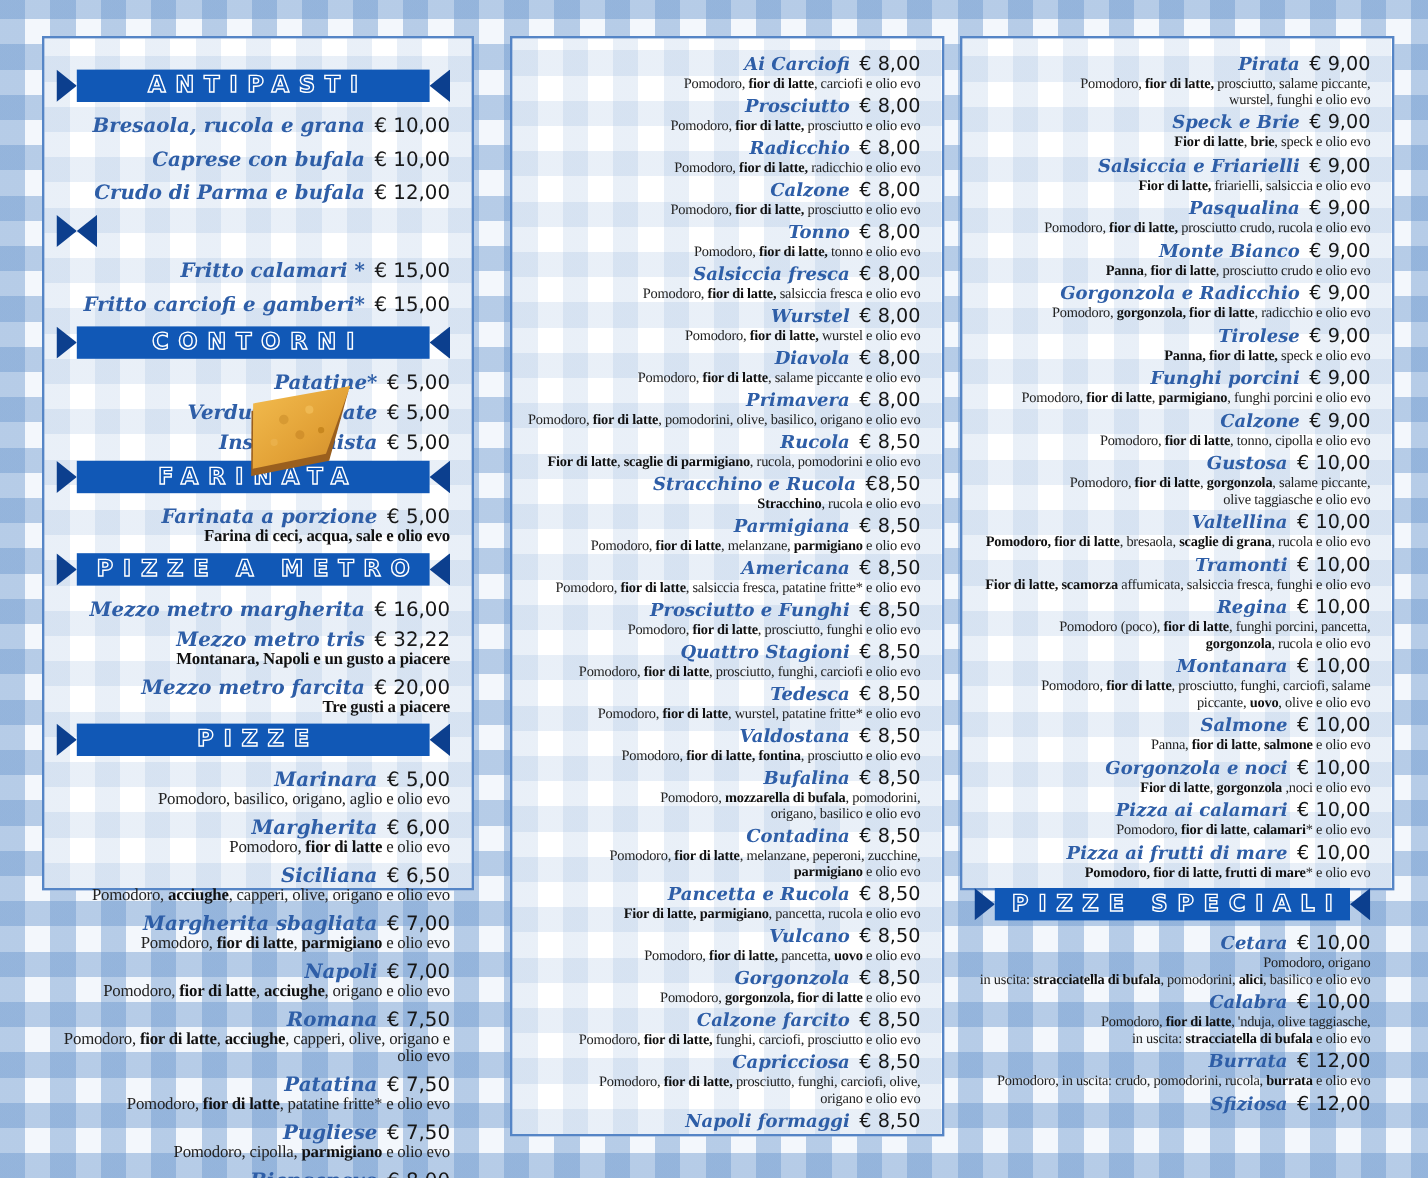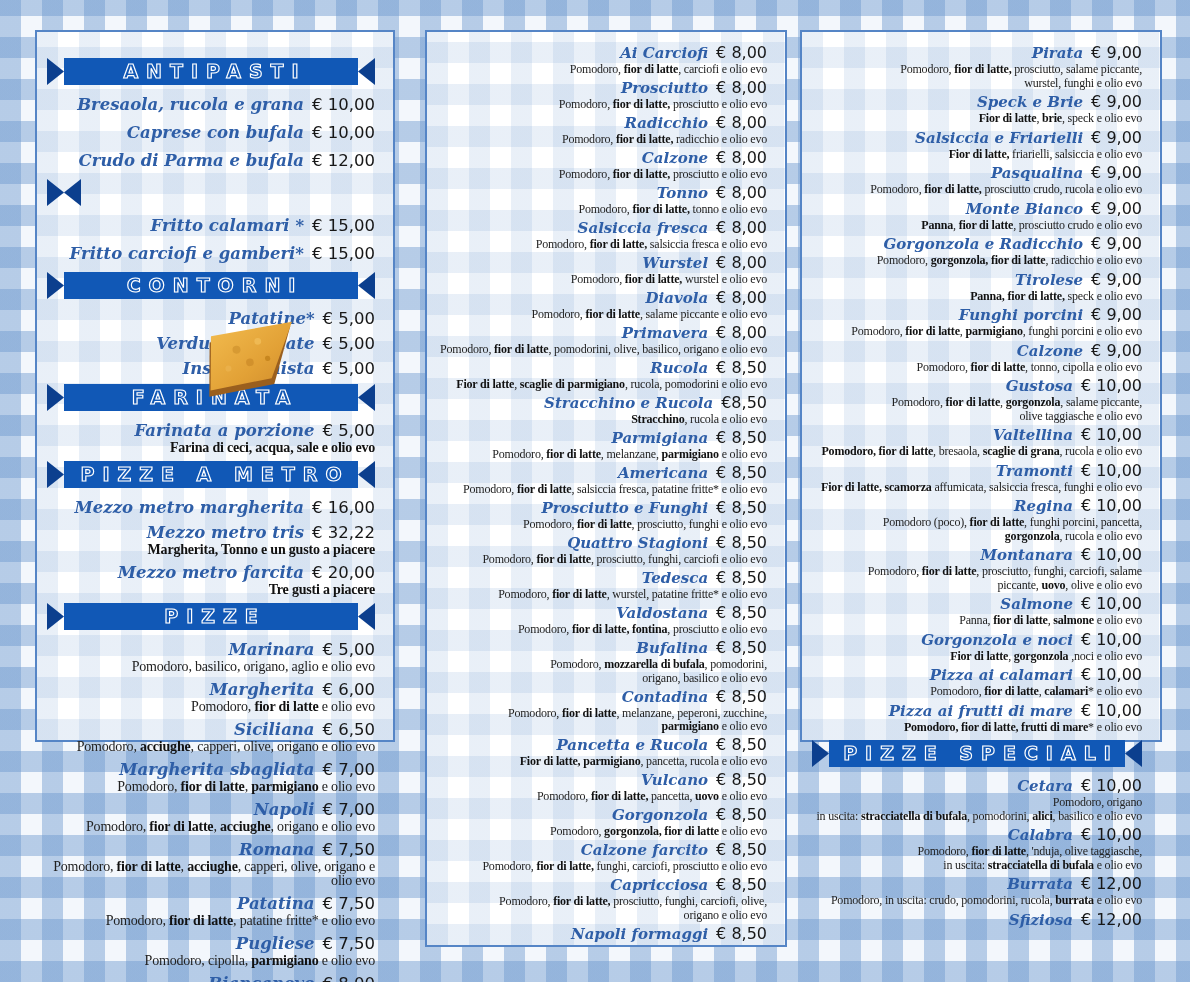--- a/index.html
+++ b/index.html
@@ -173,21 +173,21 @@
           <div class="row">
             <span class="name">Mezzo metro margherita</span>
             <span class="price">€ 16,00</span>
           </div>
         </div>
         <div class="item">
           <div class="row">
             <span class="name">Mezzo metro tris</span>
             <span class="price">€ 32,22</span>
           </div>
-          <div class="desc"><b>Margherita, Tonno e un gusto a piacere</b></div>
+          <div class="desc"><b>Montanara, Napoli e un gusto a piacere</b></div>
         </div>
         <div class="item">
           <div class="row">
             <span class="name">Mezzo metro farcita</span>
             <span class="price">€ 20,00</span>
           </div>
           <div class="desc"><b>Tre gusti a piacere</b></div>
         </div>
       </div>
       <div class="ribbon">

